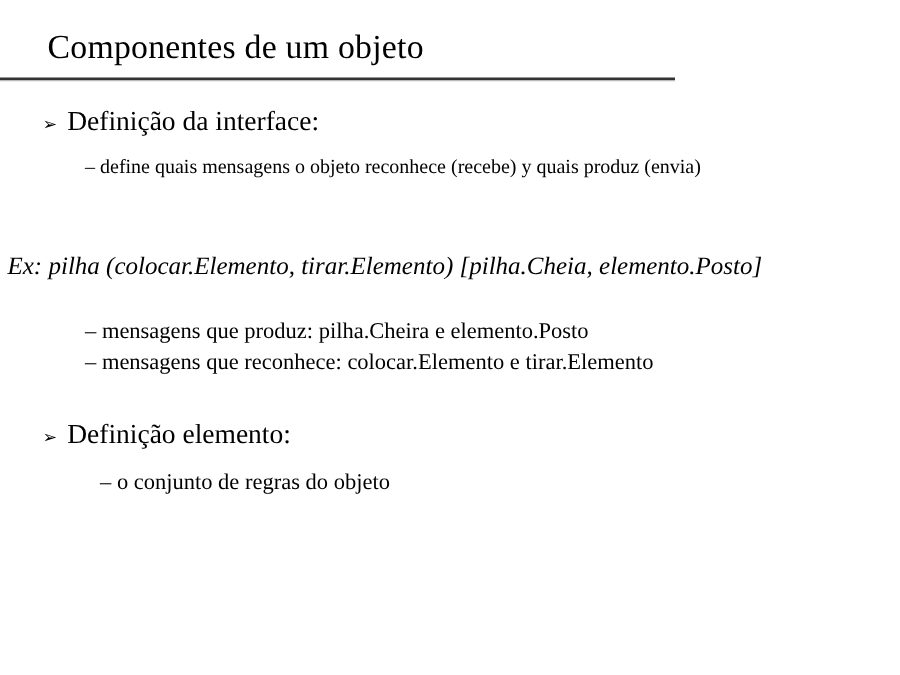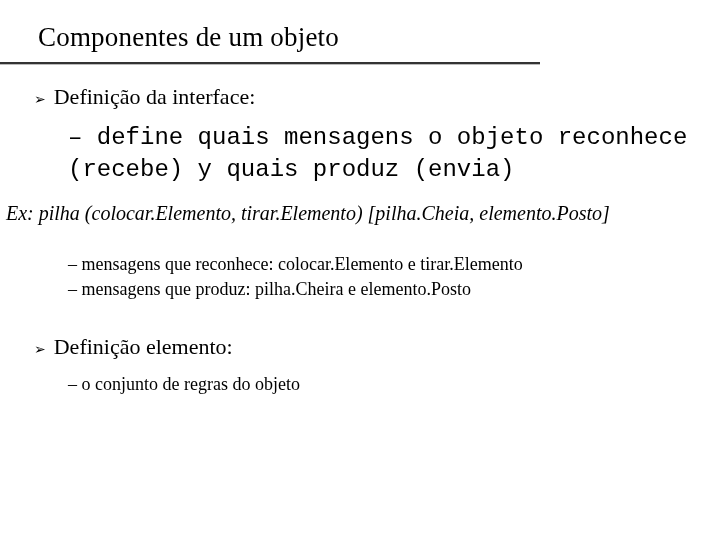--- a/index.html
+++ b/index.html
@@ -57,24 +57,23 @@
     font-size: 14px;
     line-height: 24px;
     display: inline-block;
   }
   .bullet-text {
     font-size: 22px;
     font-weight: 400;
   }
   .sub1 {
     margin-left: 34px;
-    font-size: 24px;
+    font-size: 16px;
     line-height: 1.35;
     margin-bottom: 4px;
-    font-family: Liberation Mono, monospace;
   }
   .example {
     position: absolute;
     left: 6px;
     top: 202px;
     right: 28px;
     font-size: 20px;
     font-style: italic;
   }
   .sub2-block {
@@ -85,21 +84,21 @@
     font-size: 18px;
     line-height: 1.38;
   }
   .second-bullet {
     position: absolute;
     left: 34px;
     top: 334px;
     right: 28px;
   }
   .sub3 {
-    margin-left: 34px;
+    margin-left: 46px;
     font-size: 18px;
     line-height: 1.35;
   }
 </style>
 </head>
 <body>
 <div class="slide">
 
   <div class="title">Componentes de um objeto</div>
   <div class="hr-dark"></div>
@@ -109,22 +108,22 @@
     <div class="bullet-row">
       <span class="arrow-icon">➢</span>
       <span class="bullet-text">Definição da interface:</span>
     </div>
     <div class="sub1">– define quais mensagens o objeto reconhece (recebe) y quais produz (envia)</div>
   </div>
 
   <div class="example">Ex: pilha (colocar.Elemento, tirar.Elemento) [pilha.Cheia, elemento.Posto]</div>
 
   <div class="sub2-block">
+    <div>– mensagens que produz: pilha.Cheira e elemento.Posto</div>
     <div>– mensagens que reconhece: colocar.Elemento e tirar.Elemento</div>
-    <div>– mensagens que produz: pilha.Cheira e elemento.Posto</div>
   </div>
 
   <div class="second-bullet">
     <div class="bullet-row">
       <span class="arrow-icon">➢</span>
       <span class="bullet-text">Definição elemento:</span>
     </div>
     <div class="sub3">– o conjunto de regras do objeto</div>
   </div>
 

